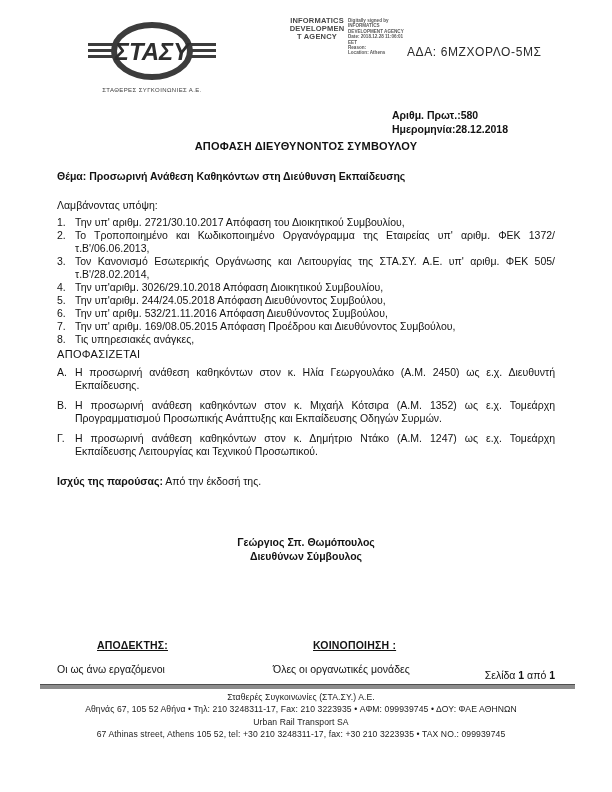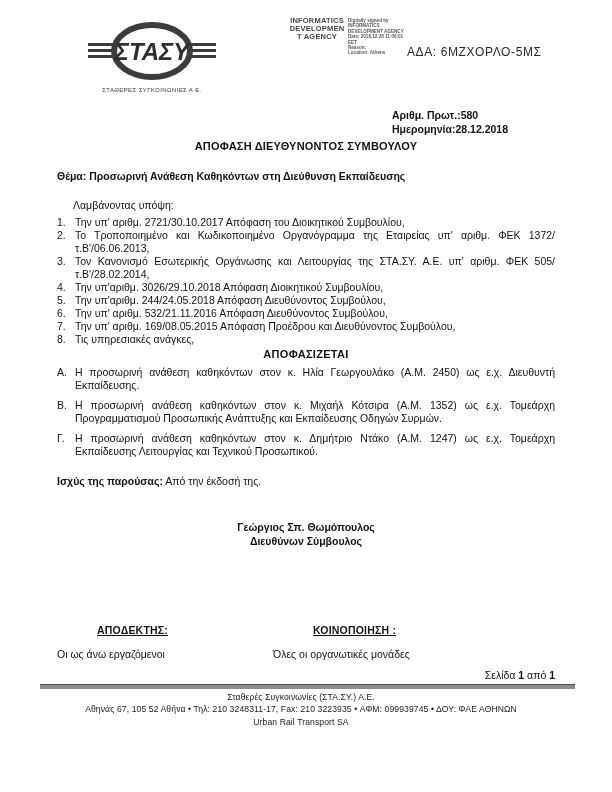--- a/index.html
+++ b/index.html
@@ -24,31 +24,31 @@
   }
   .ada{
     position:absolute; left:407px; top:6px;
     font-size:12px; letter-spacing:.6px; color:#2a2a2a; white-space:nowrap;margin-top:40px;
   }
   .protocol{position:absolute; left:392px; top:109px; font-weight:bold; line-height:13.5px;}
   
   .body{position:absolute; left:57px; top:140px; width:498px;}
   .doc-title{font-size:11px; font-weight:bold; text-align:center; margin:0 0 17px 0; letter-spacing:.2px;}
   .subject{font-weight:bold; margin:0 0 16px 0;}
-  .intro{margin:0 0 4px 16px;}
+  .intro{margin:0 0 4px 0;}
   .clist .row{display:flex;}
   .clist .num{flex:0 0 18px;}
   .clist .txt{flex:1; text-align:justify;}
-  .decide-heading{font-size:11px; font-weight:bold; text-align:center; margin:2px 0 5px 0; letter-spacing:.3px;}
+  .decide-heading{font-size:11px; font-weight:normal; text-align:left; margin:2px 0 5px 0; letter-spacing:.3px;}
   .dlist .row{display:flex; margin-bottom:7px;}
   .dlist .num{flex:0 0 18px;}
   .dlist .txt{flex:1; text-align:justify;}
   .validity{margin-top:17px;}
   .validity .lbl{font-weight:bold;}
-  .sig{margin-top:33px; text-align:center; font-weight:bold; line-height:13.5px;}
+  .sig{margin-top:48px; text-align:center; font-weight:bold; line-height:13.5px;}
   .recipients{margin-top:76px; position:relative; height:30px;}
   .rec-col{position:absolute; top:0;}
   .rec-col.left{left:0;}
   .rec-col.right{left:216px;}
   .rec-head{font-weight:bold; text-decoration:underline; letter-spacing:.2px;margin-left:40px;}
   .rec-body{margin-top:11px;}
   
   .pagination{position:absolute; right:57px; top:669px; font-size:10.5px;}
   .pagination .b{font-weight:bold;}
   .rule{position:absolute; left:40px; width:535px; top:684px; height:4px;
@@ -181,15 +181,16 @@
     <span>από</span>
     <span class="b">1</span>
   </div>
 
   <div class="rule"></div>
 
   <div class="footer">
     <div>Σταθερές Συγκοινωνίες (ΣΤΑ.ΣΥ.) Α.Ε.</div>
     <div>Αθηνάς 67, 105 52 Αθήνα • Τηλ: 210 3248311-17, Fax: 210 3223935 • ΑΦΜ: 099939745 • ΔΟΥ: ΦΑΕ ΑΘΗΝΩΝ</div>
     <div>Urban Rail Transport SA</div>
+    <div>67 Athinas street, Athens 105 52, tel: +30 210 3248311-17, fax: +30 210 3223935 • TAX NO.: 099939745</div>
   </div>
 
 </div>
 
 </body></html>

